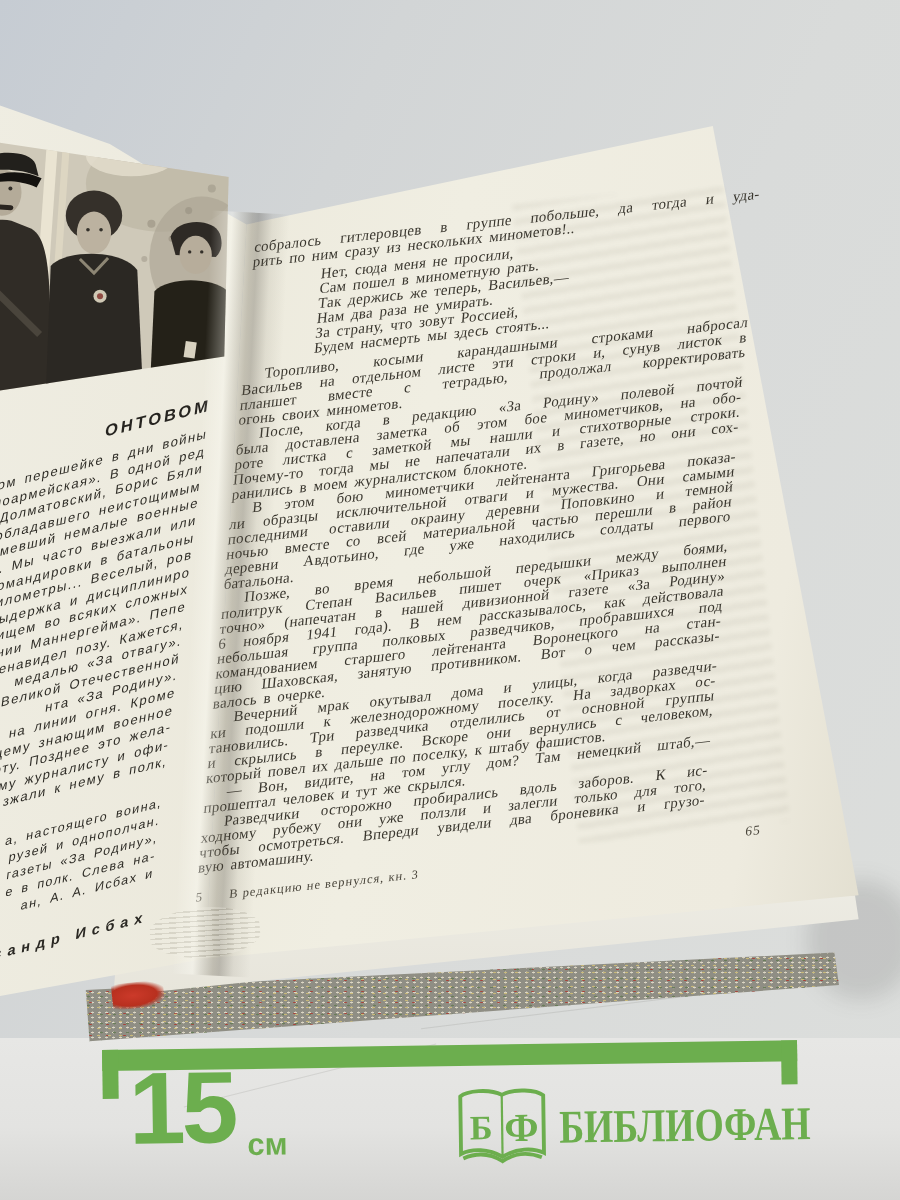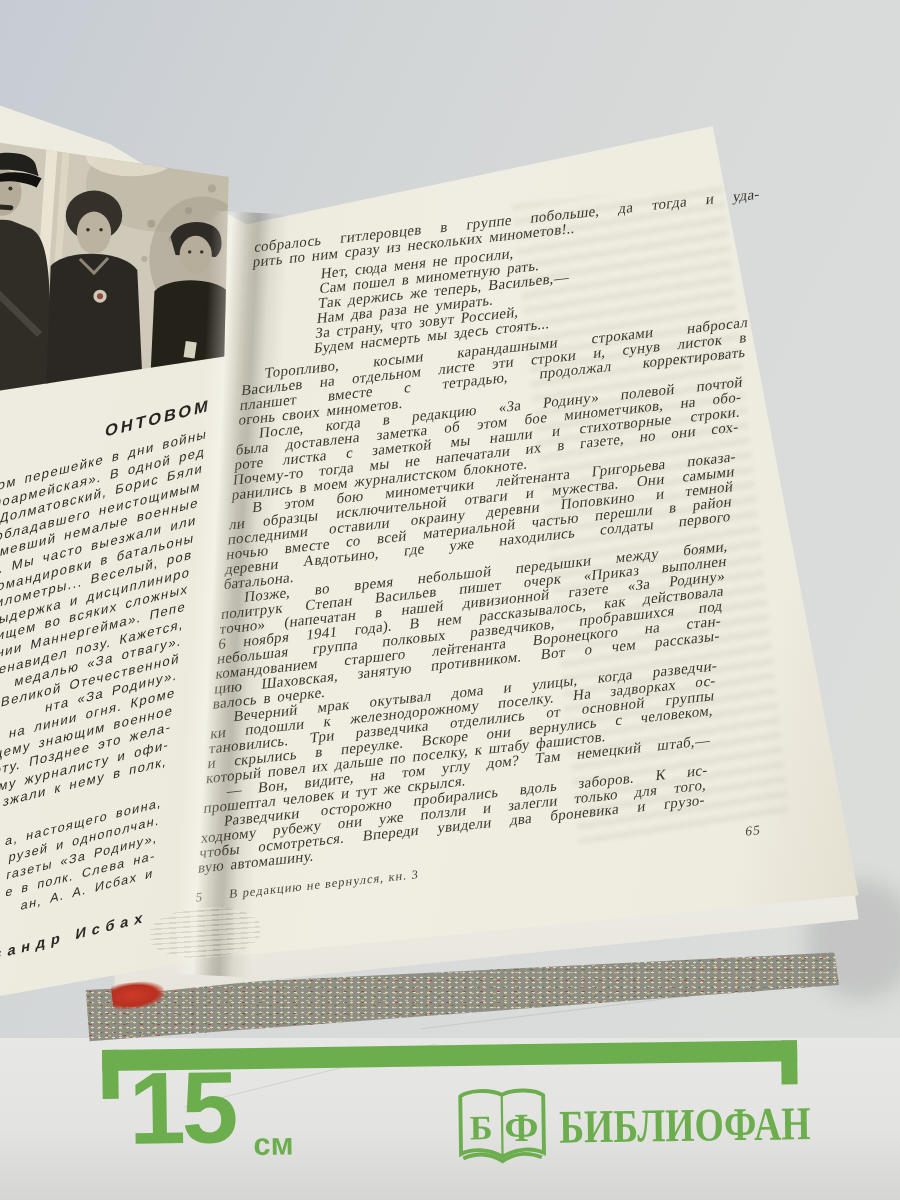--- a/index.html
+++ b/index.html
@@ -72,21 +72,21 @@
   .running-title{letter-spacing:1px;}
   .page-num{position:absolute;left:552px;top:-8px;font-size:13.5px;letter-spacing:1px;}
   
   .ruler{position:absolute;left:103px;top:1036px;width:720px;height:160px;z-index:9;
          transform:rotate(-0.8deg);color:var(--green,#6cae4e);}
   .bar{position:absolute;left:0;top:9px;width:695px;height:21px;background:var(--green,#6cae4e);}
   .tick-left{position:absolute;left:0;top:9px;width:16px;height:49px;background:var(--green,#6cae4e);}
   .tick-right{position:absolute;left:679px;top:9px;width:16px;height:44px;background:var(--green,#6cae4e);}
   .len{position:absolute;left:26px;top:18px;font-family:"Liberation Sans",sans-serif;
        font-weight:bold;font-size:102px;line-height:100px;letter-spacing:-4px;}
-  .unit{position:absolute;left:150px;top:88px;font-family:"Liberation Sans",sans-serif;
+  .unit{position:absolute;left:144px;top:88px;font-family:"Liberation Sans",sans-serif;
        font-weight:bold;font-size:31px;text-align:right;}
   .brand{position:absolute;left:352px;top:44px;display:flex;align-items:center;}
   .brand svg{width:94px;height:96px;display:block;}
   .brand-name{margin-left:10px;font-family:"Liberation Serif",serif;font-weight:bold;
        font-size:47px;transform:scaleX(.8);transform-origin:0 50%;letter-spacing:0px;white-space:nowrap;}
 </style>
 </head>
 <body>
 
 <div class="stage">

